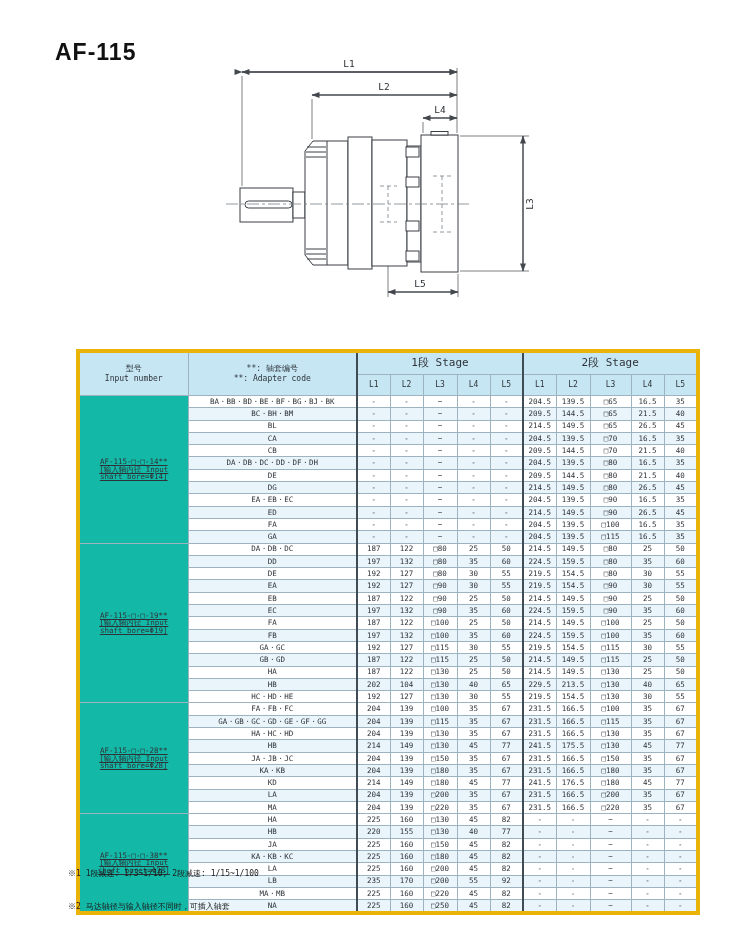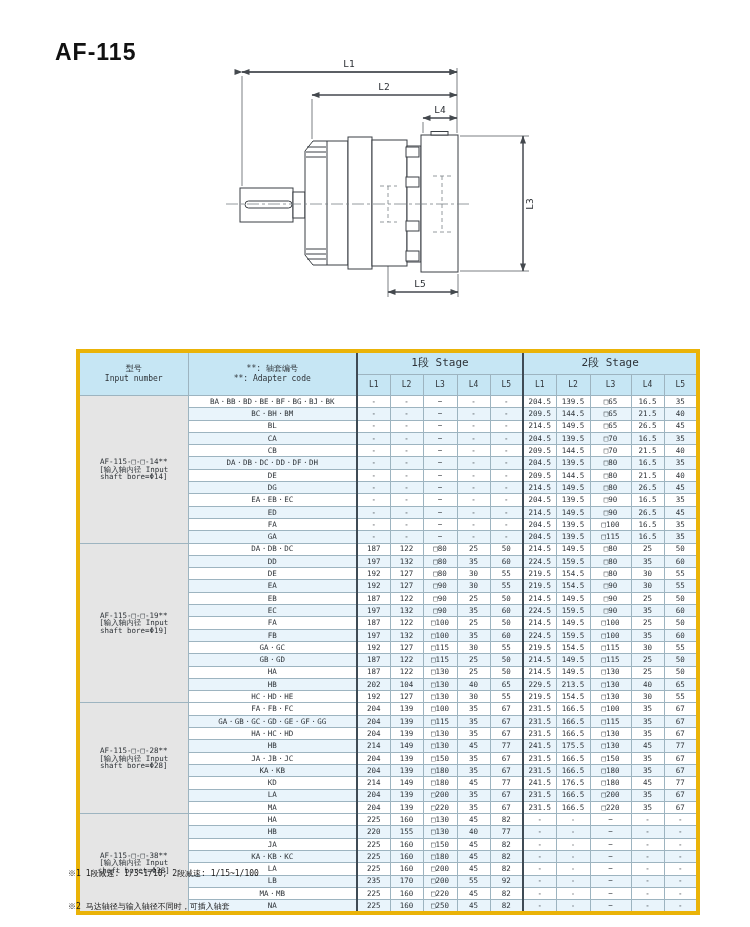--- a/index.html
+++ b/index.html
@@ -12,22 +12,22 @@
   
   #spec-table{position:absolute;left:76px;top:305px;width:620px;border-collapse:collapse;
               table-layout:fixed;border:4px solid #eab308;margin-top:44px;}
   #spec-table th,#spec-table td{
       border:1px solid #9db4c0;padding:0;margin:0;text-align:center;vertical-align:middle;
       font-family:"DejaVu Sans Mono",monospace;font-size:7.5px;line-height:1;
       height:11.3px;white-space:nowrap;overflow:hidden;color:#2e3338;}
   #spec-table th{background:#c6e6f4;font-size:8px;font-weight:normal;height:20px;line-height:1.3;}
   #spec-table th.h-stage{font-size:11px;height:21px;}
   tr.dims th{border-bottom:2px solid #3f4b55;}
-  td.model{background:#e5e5e5;text-align:left;padding-left:3px;font-size:7.5px;
-           line-height:10px;border-right:1.5px solid #3f4b55;}
+  td.model{background:#14b8a6;text-align:left;padding-left:3px;font-size:7.5px;
+           line-height:10px;border-right:1.5px solid #3f4b55;text-decoration:underline;}
   th.h-model{border-right:1.5px solid #3f4b55;}
   .bl-dark{border-left:2px solid #3f4b55 !important;}
   tr.group-start td{border-top:2px solid #3f4b55;}
   tr.alt td{background:#e9f4fb;}
 
   
   .footnote{position:absolute;font-size:8px;line-height:11px;color:#1c1c1c;white-space:pre;}
   #fn-zh{left:68px;top:846px;}
   #fn-en{left:385px;top:846px;}
 </style>

